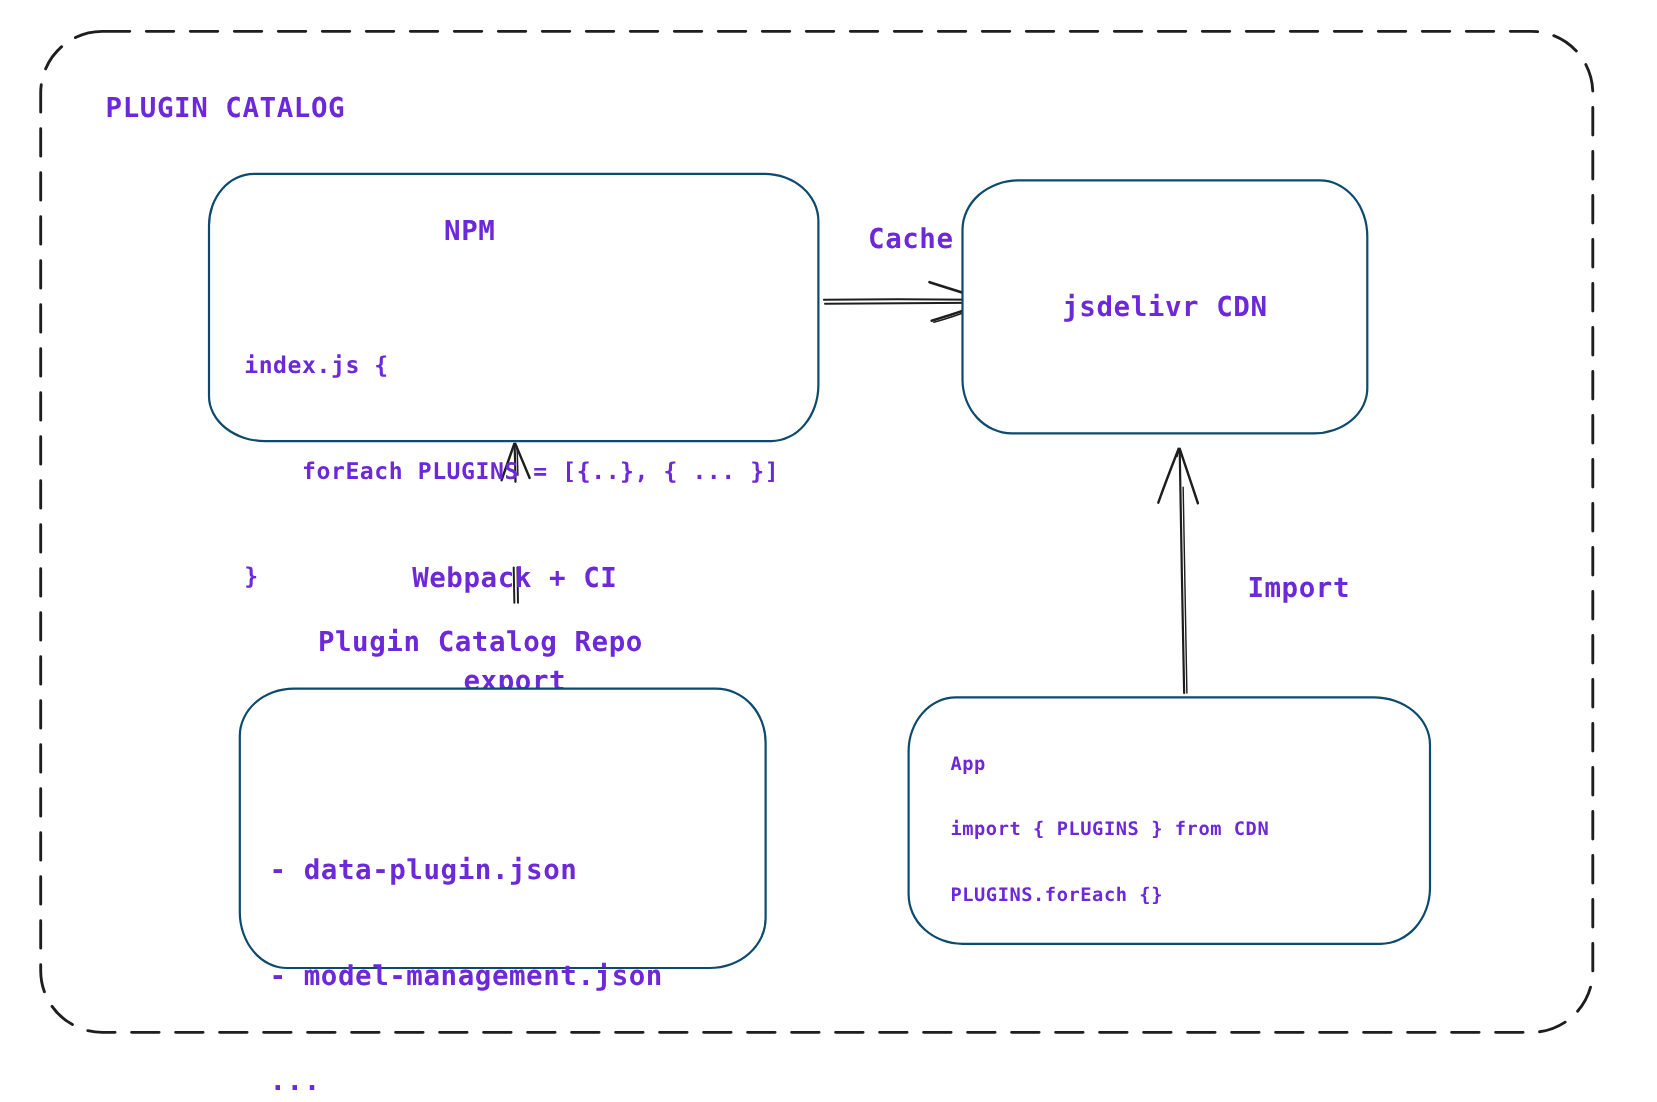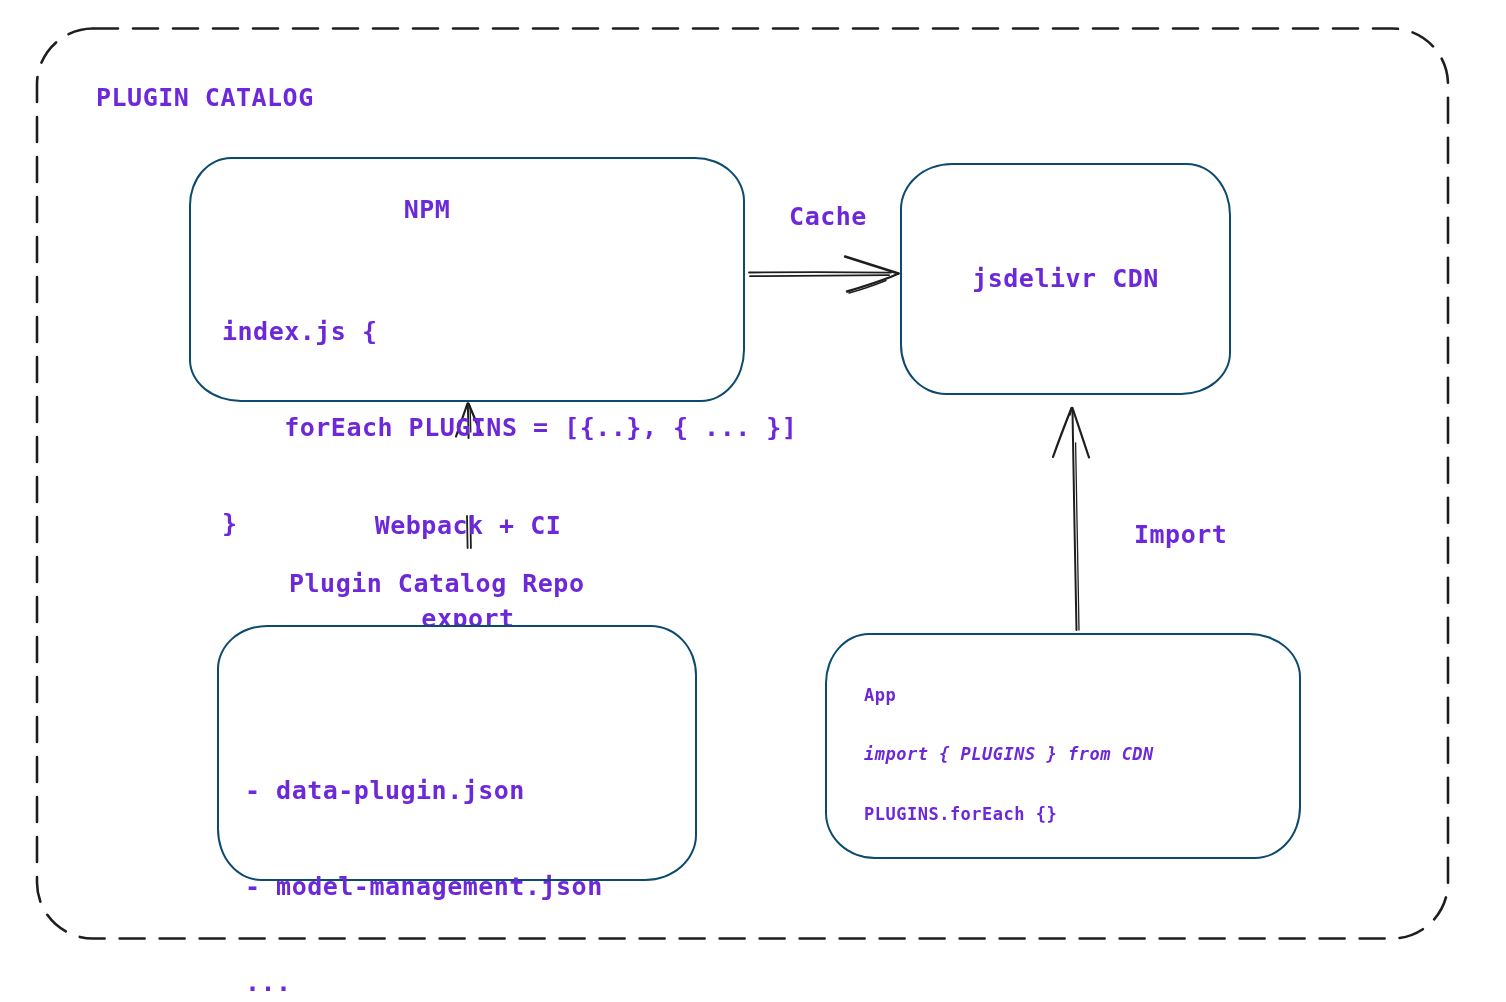--- a/index.html
+++ b/index.html
@@ -36,47 +36,47 @@
     position: absolute;
     background: #ffffff;
     border: 2px solid #0c4a6e;
     box-sizing: border-box;
   }
   .node-npm {
     left: 189px; top: 157px; width: 556px; height: 245px;
     border-radius: 42px 50px 44px 52px / 48px 44px 52px 42px;
   }
   .node-cdn {
-    left: 900px; top: 163px; width: 331px; height: 232px;
+    left: 874px; top: 163px; width: 370px; height: 232px;
     border-radius: 52px 44px 50px 46px / 46px 52px 42px 50px;
     display: flex; align-items: center; justify-content: center;
   }
   .node-repo {
     left: 217px; top: 625px; width: 480px; height: 256px;
     border-radius: 50px 46px 52px 44px / 44px 50px 46px 52px;
   }
   .node-app {
     left: 825px; top: 633px; width: 476px; height: 226px;
     border-radius: 44px 52px 46px 50px / 50px 44px 52px 46px;
   }
   .npm-title {
     position: absolute; left: 0; right: 80px; top: 36px;
     text-align: center; font-size: 25px; white-space: pre; letter-spacing: 0.5px;
   }
   .npm-code {
     position: absolute; left: 31px; top: 93px;
-    font-size: 25px; line-height: 32px; white-space: pre; letter-spacing: 0.5px;
+    font-size: 21px; line-height: 32px; white-space: pre; letter-spacing: 0.5px;
   }
   .repo-files {
     position: absolute; left: 26px; top: 84px;
     font-size: 25px; line-height: 32px; white-space: pre; letter-spacing: 0.5px;
   }
   .app-line { position: absolute; left: 37px; white-space: pre; font-size: 17px; letter-spacing: 0.5px; }
   .app-title { top: 50px; }
-  .app-code1 { top: 109px; font-style: italic; }
+  .app-code1 { top: 109px; }
   .app-code2 { top: 169px; }
   .edge-label { text-align: center; }
   .lbl-cache  { left: 758px; top: 202px; width: 140px; }
   .lbl-build  { left: 318px; top: 448px; width: 300px; line-height: 31px; }
   .lbl-import { left: 1110px; top: 520px; margin-left: 24px; }
   .lbl-repo   { left: 289px; top: 569px; }
   .frame-title { left: 96px; top: 83px; }
 </style>
 </head>
 <body>

